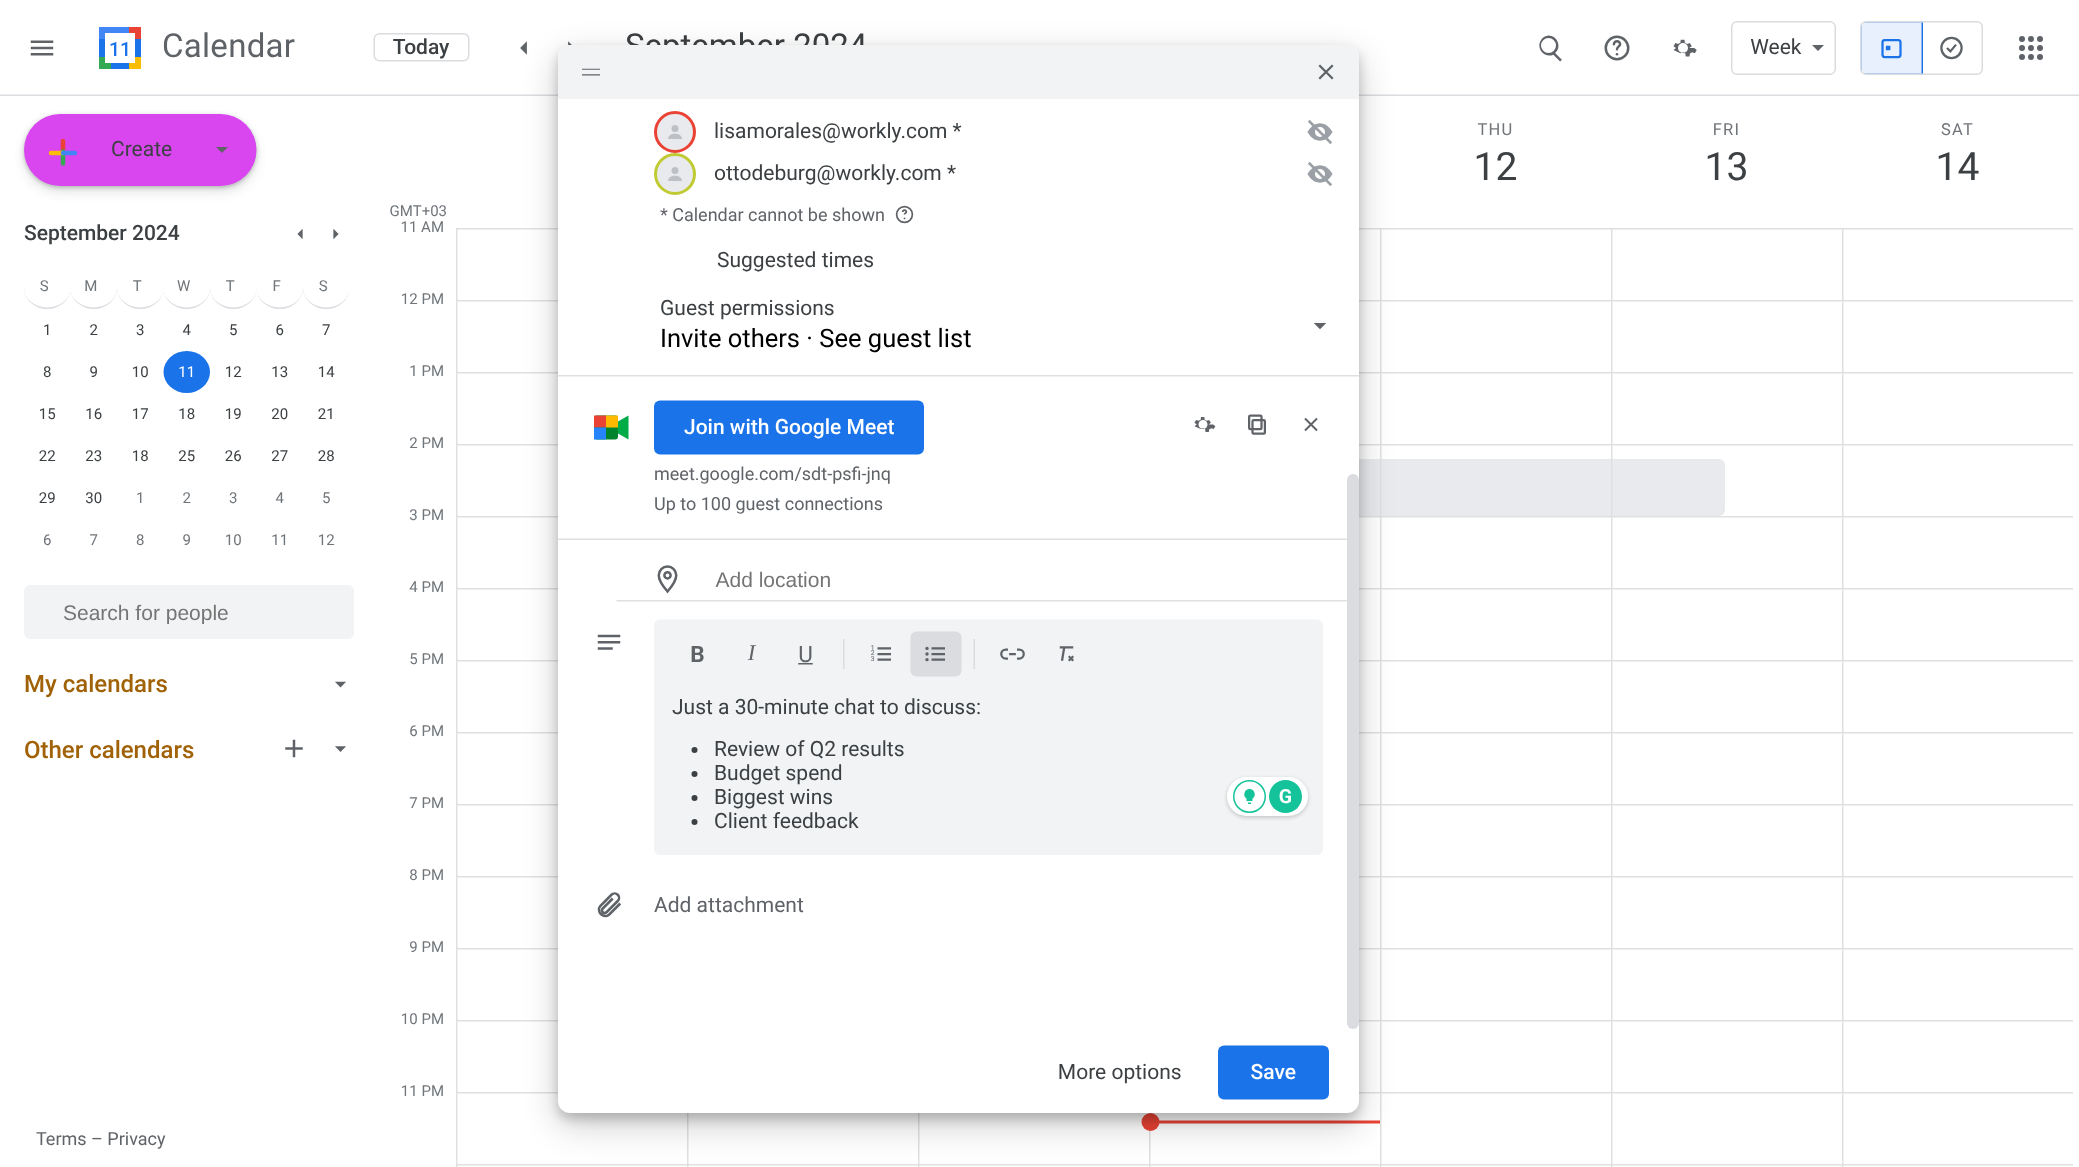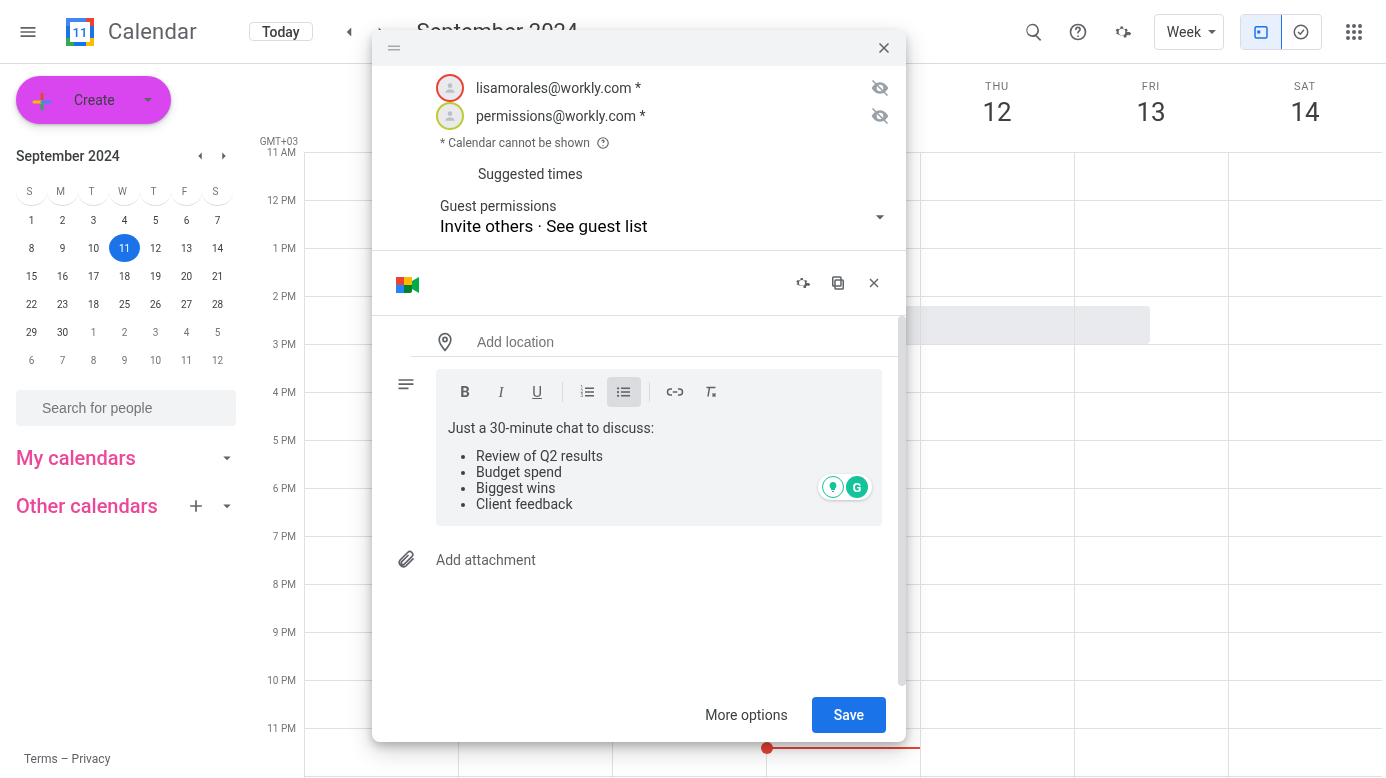--- a/index.html
+++ b/index.html
@@ -108,21 +108,21 @@
     height: 36px; background: #f1f3f4; border-radius: 4px;
     display: flex; align-items: center; padding: 0 12px; gap: 12px;
     color: #5f6368;
   }
   .search-people input { border: none; background: none; outline: none; font-size: 14px; flex: 1; color: #3c4043; }
   .section-row {
     display: flex; align-items: center;
     margin-top: 20px;
     cursor: pointer;
   }
-  .section-label { flex: 1; font-size: 20px; color: #ec4899; font-weight: 500; }
+  .section-label { flex: 1; font-size: 16px; color: #a16207; font-weight: 500; }
 
   .footer-links {
     position: absolute; bottom: 12px; left: 24px;
     font-size: 12px; color: #5f6368;
   }
   .footer-links a { color: #5f6368; text-decoration: none; }
 
   
   .main {
     position: absolute; top: 64px; left: 248px; right: 4px; bottom: 0;
@@ -595,21 +595,21 @@
             <path d="M3 3l18 18" stroke="#9aa0a6" stroke-width="2"></path>
           </svg>
   </div>
         <div class="guest-row">
     <div class="avatar" style="border-color:#c0ca33">
       <svg width="14" height="14" viewBox="0 0 24 24" fill="#bdc1c6">
               <circle cx="12" cy="8" r="4"></circle>
               <path d="M4 20c0-4 4-6 8-6s8 2 8 6"></path>
             </svg>
     </div>
-    <div class="guest-email">permissions@workly.com *</div>
+    <div class="guest-email">ottodeburg@workly.com *</div>
     <svg width="20" height="20" viewBox="0 0 24 24" fill="#9aa0a6">
             <path d="M2 12s3.5-7 10-7 10 7 10 7-3.5 7-10 7S2 12 2 12zm10 4a4 4 0 100-8 4 4 0 000 8z"></path>
             <path d="M3 3l18 18" stroke="#9aa0a6" stroke-width="2"></path>
           </svg>
   </div>
       </div>
 
     <div class="note">
       <span>* Calendar cannot be shown</span>
       <svg width="14" height="14" viewBox="0 0 24 24" fill="none" stroke="#5f6368" stroke-width="2">
@@ -633,20 +633,27 @@
 
     <div class="meet-section">
       <div class="meet-logo">
         <svg width="24" height="20" viewBox="0 0 24 20">
           <rect x="0" y="2" width="16" height="16" rx="2" fill="#00832d"></rect>
           <rect x="0" y="2" width="8" height="8" fill="#ea4335"></rect>
           <rect x="8" y="2" width="8" height="8" fill="#ffba00"></rect>
           <rect x="0" y="10" width="8" height="8" fill="#2684fc"></rect>
           <path d="M16 6l7-4v16l-7-4z" fill="#00ac47"></path>
         </svg>
+      </div>
+      <div style="flex:1">
+        <div class="join-meet">
+            <span>Join with Google Meet</span>
+          </div>
+        <div class="meet-sub">meet.google.com/sdt-psfi-jnq</div>
+        <div class="meet-sub">Up to 100 guest connections</div>
       </div>
       <div class="meet-actions">
         <div class="icon-btn" style="width:32px;height:32px">
           <svg width="18" height="18" viewBox="0 0 24 24" fill="#5f6368">
               <path d="M12 8a4 4 0 100 8 4 4 0 000-8zm9 4l2 1.5-1.5 2.6-2.3-.8a7 7 0 01-1.7 1l-.3 2.4h-3l-.3-2.4a7 7 0 01-1.7-1l-2.3.8L4.4 13.5 6.4 12l-2-1.5L5.9 7.9l2.3.8a7 7 0 011.7-1L10.2 5.3h3l.3 2.4a7 7 0 011.7 1l2.3-.8 1.5 2.6L17 12z"></path>
             </svg>
         </div>
         <div class="icon-btn" style="width:32px;height:32px">
           <svg width="18" height="18" viewBox="0 0 24 24" fill="none" stroke="#5f6368" stroke-width="2">
               <rect x="8" y="8" width="11" height="12" rx="1"></rect>

